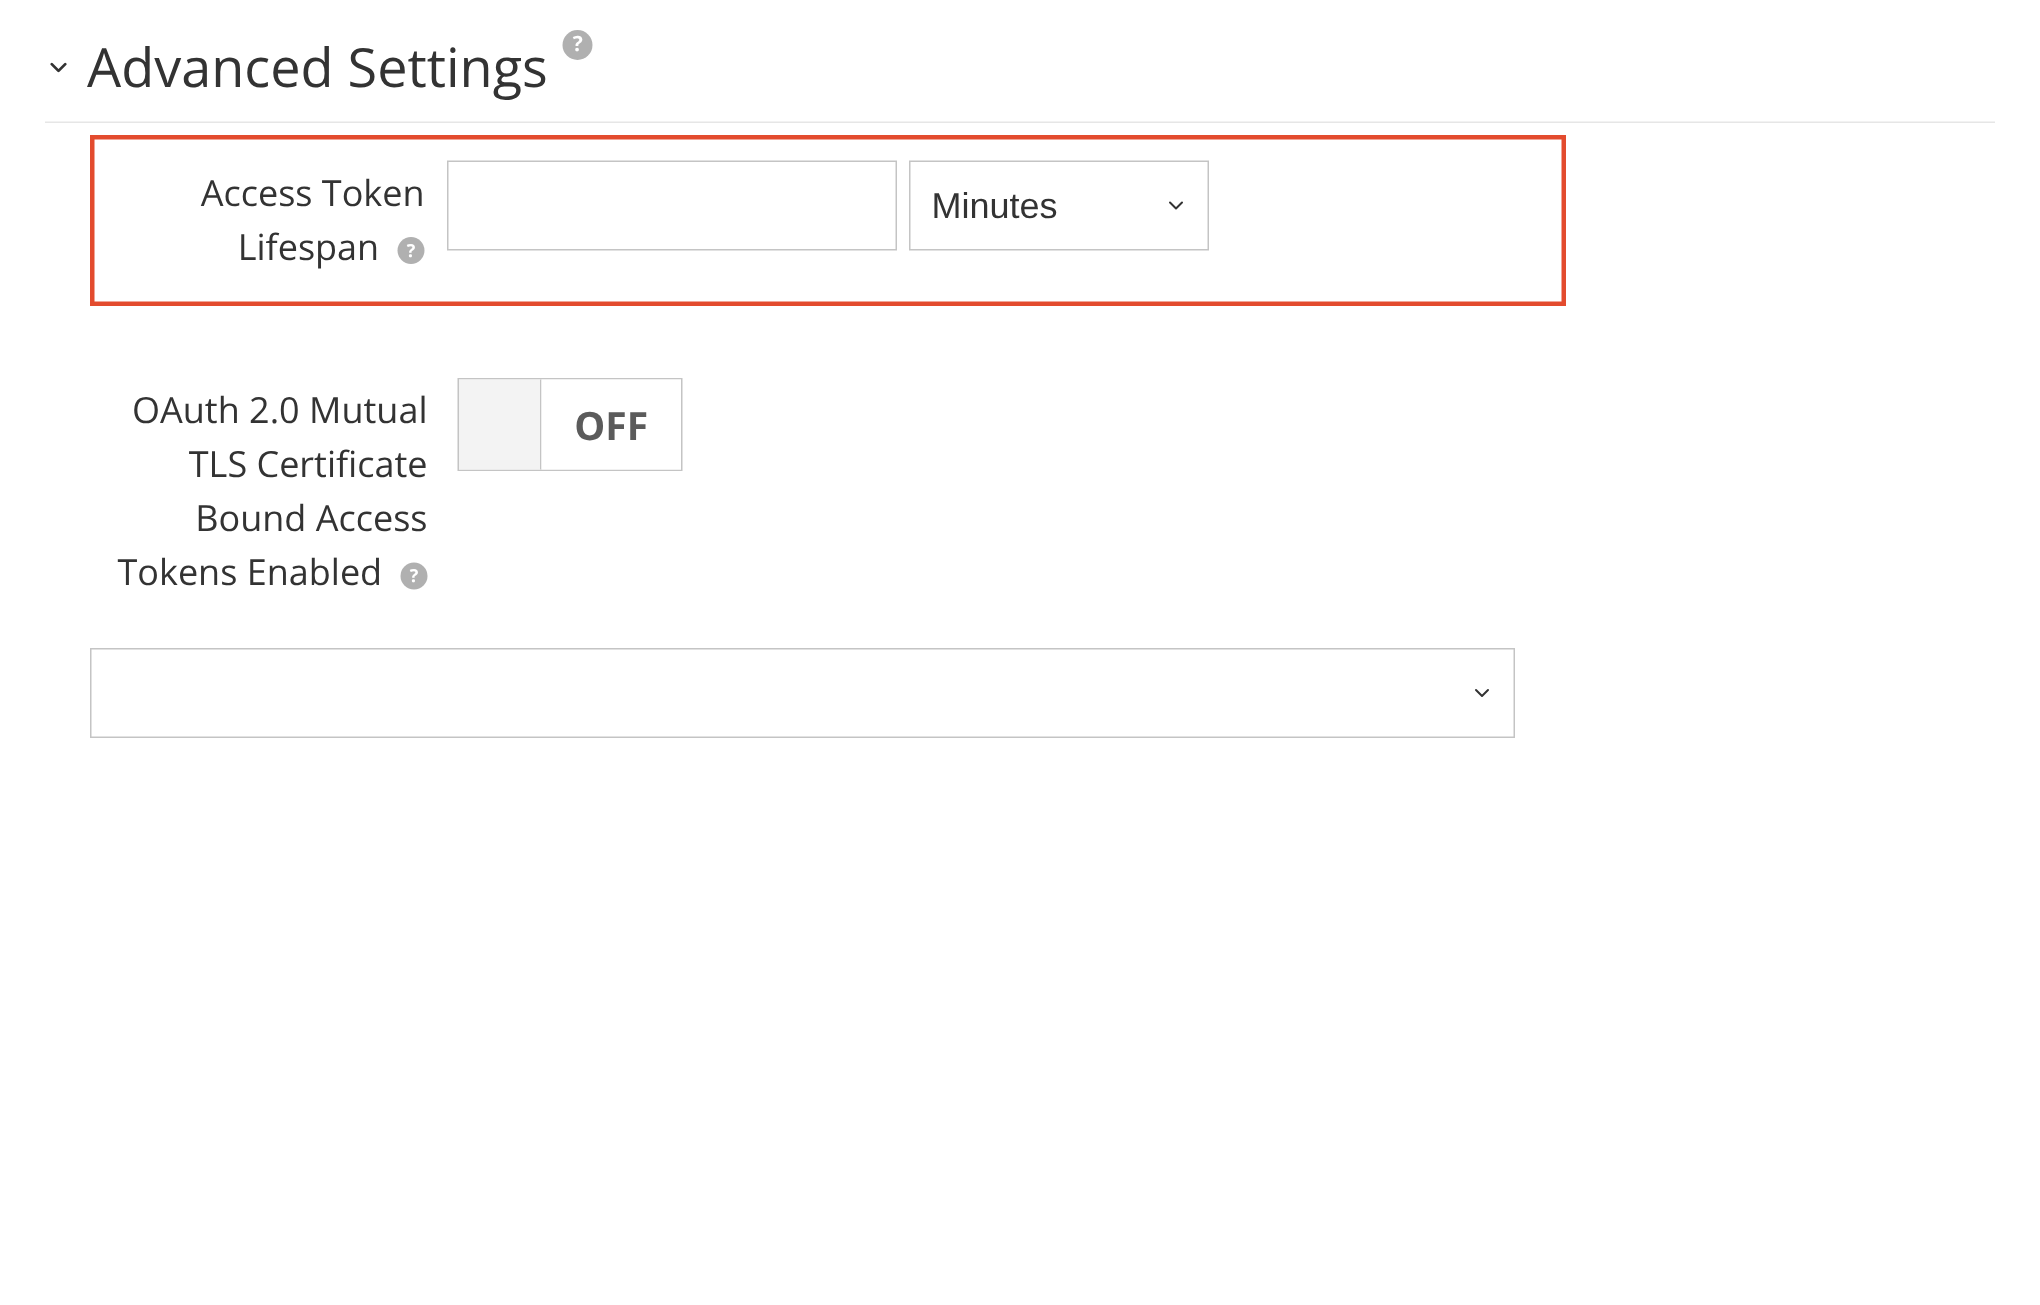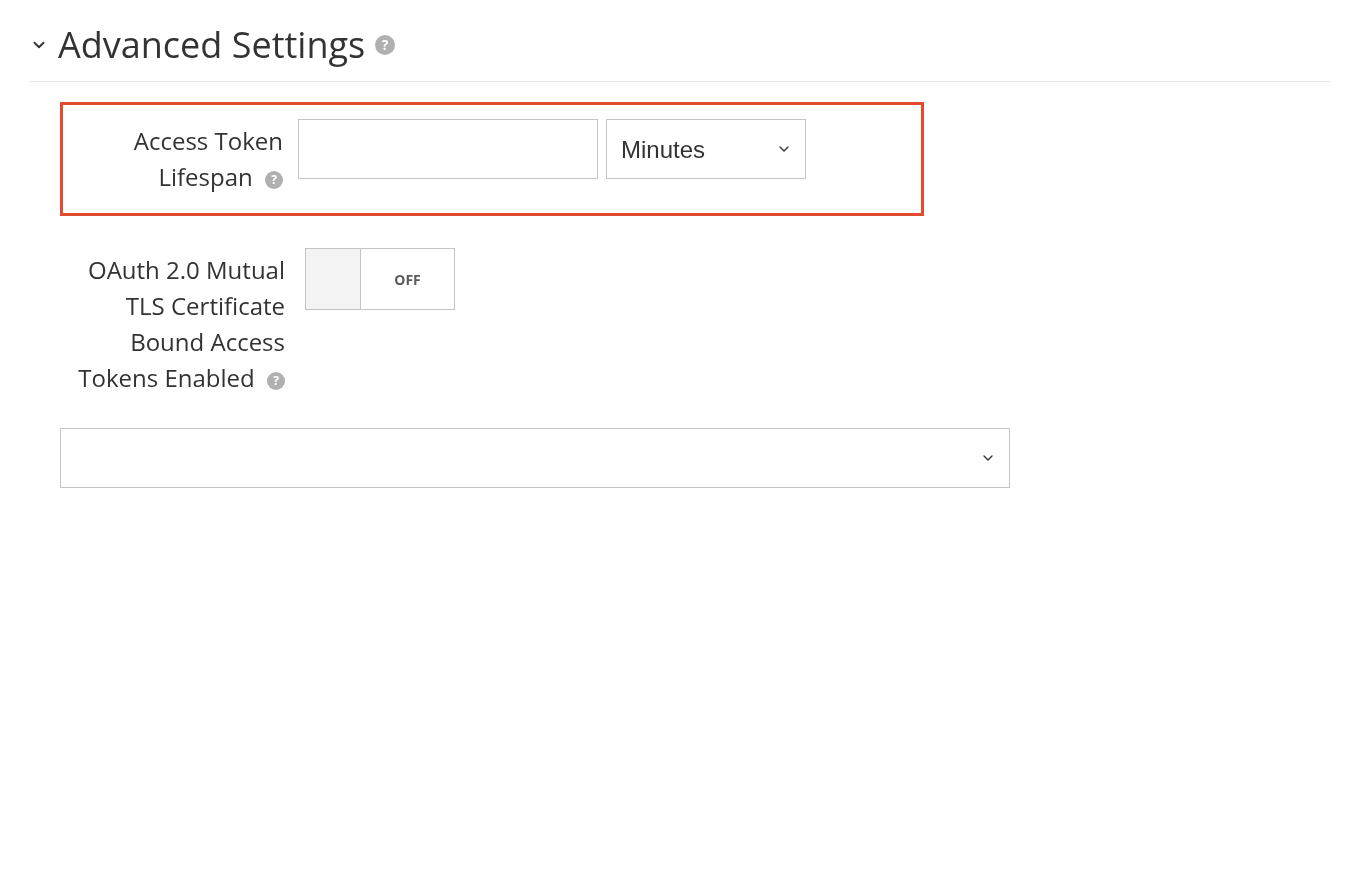--- a/index.html
+++ b/index.html
@@ -9,24 +9,23 @@
   }
   body {
     font-family: -apple-system, BlinkMacSystemFont, "Segoe UI", "Open Sans", Helvetica, Arial, sans-serif;
     background: #ffffff;
     color: #333333;
     padding: 20px 30px;
     font-size: 16px;
   }
   .section-header {
     display: flex;
-    align-items: center;
     border-bottom: 1px solid #e6e6e6;
     padding-bottom: 12px;
-    margin-bottom: 20px;
+    margin-bottom: 8px;
   }
   .section-header .chevron {
     margin-right: 10px;
     display: inline-flex;
     align-items: center;
   }
   .section-header h1 {
     font-size: 36px;
     font-weight: 400;
     color: #333333;
@@ -57,22 +56,22 @@
   .form-row {
     display: flex;
     align-items: flex-start;
     margin-bottom: 30px;
   }
   .form-row.highlighted {
     border: 3px solid #e34b2e;
     padding: 12px 10px 18px 10px;
     margin-left: 30px;
     margin-right: auto;
-    width: 864px;
-    margin-bottom: 30px;
+    width: 984px;
+    margin-bottom: 46px;
   }
   .label-col {
     width: 245px;
     text-align: right;
     padding-right: 20px;
     padding-top: 6px;
     font-size: 24px;
     color: #333333;
     line-height: 1.5;
   }
@@ -136,21 +135,21 @@
   .toggle .toggle-empty {
     width: 55px;
     background: #f3f3f3;
     border-right: 1px solid #c4c4c4;
   }
   .toggle .toggle-label {
     flex: 1;
     display: flex;
     align-items: center;
     justify-content: center;
-    font-size: 14px;
+    font-size: 26px;
     font-weight: 700;
     color: #5b5b5b;
     background: #ffffff;
   }
   svg { display: block; }
 </style>
 </head>
 <body>
 
 <div class="section-header">

